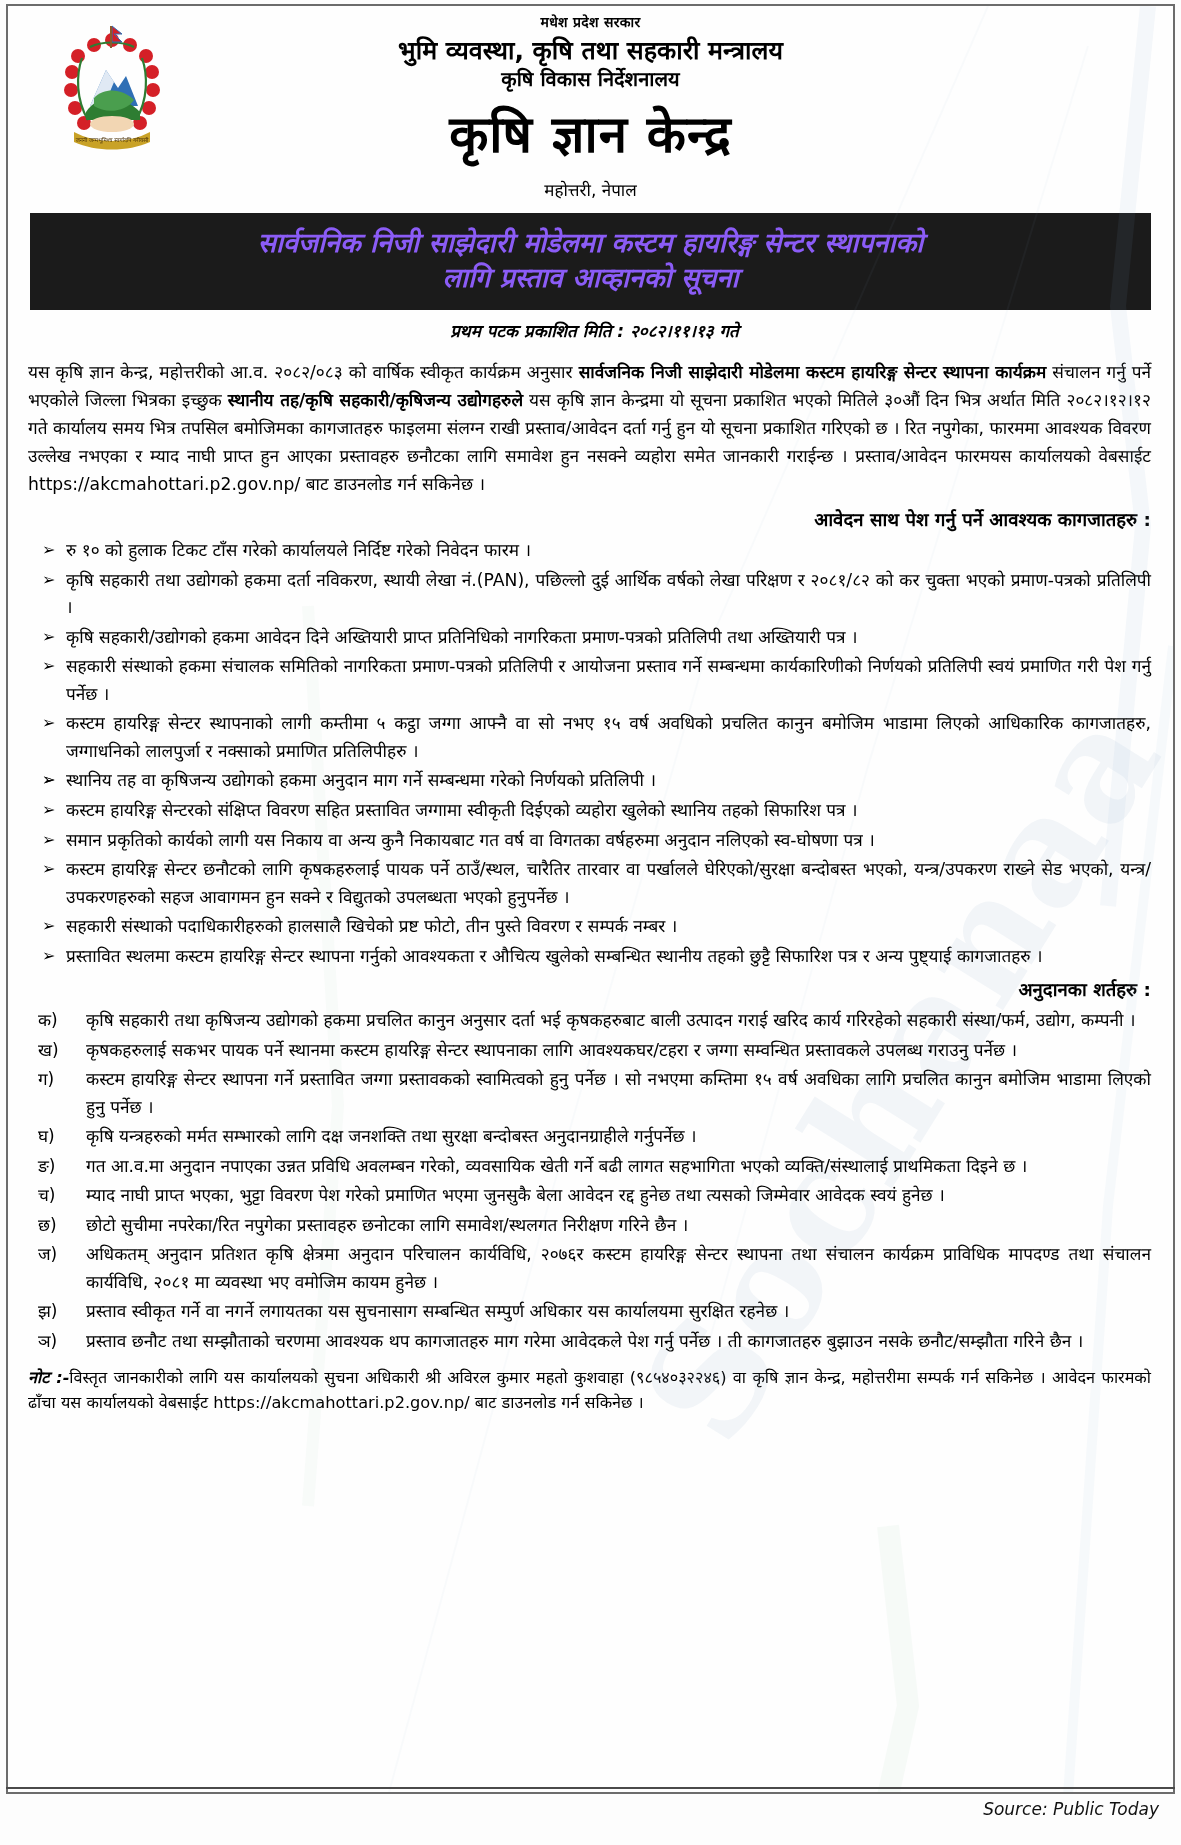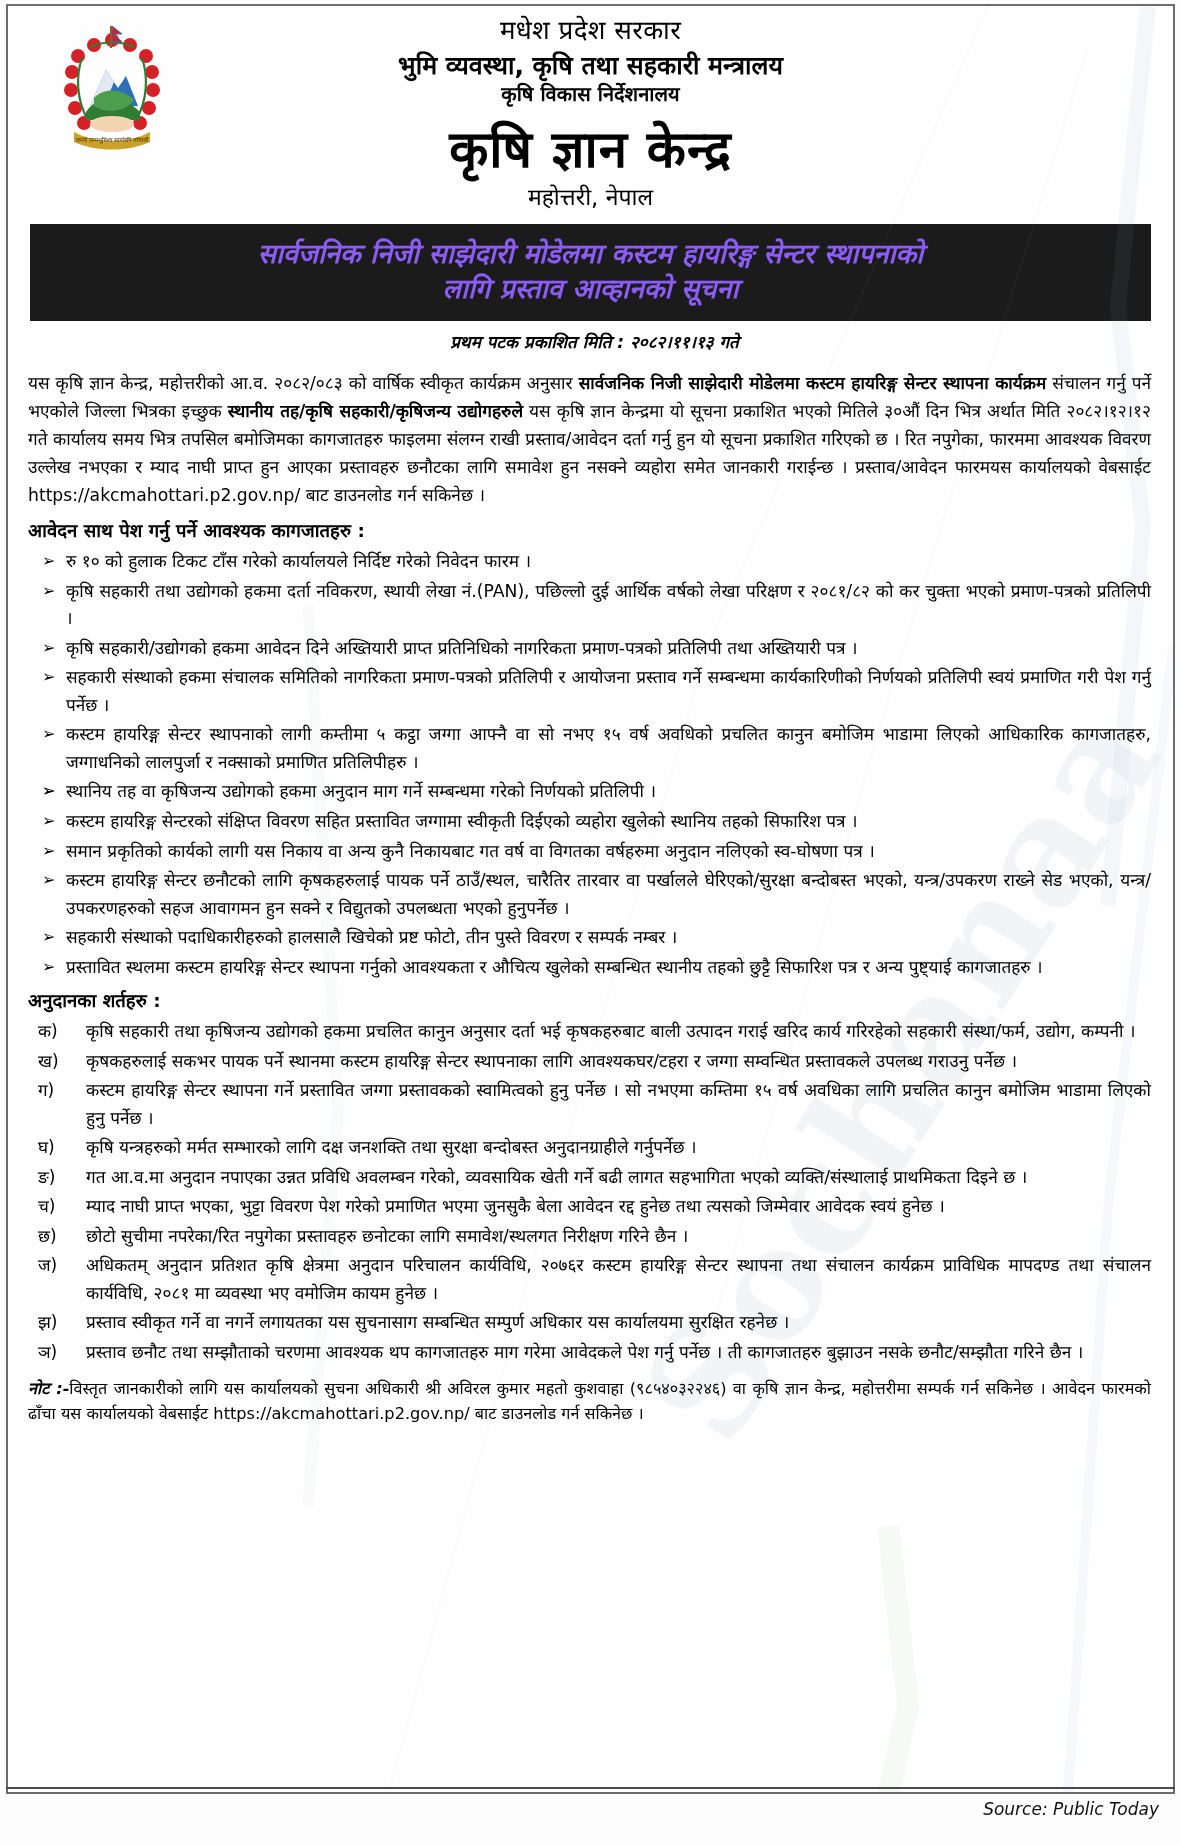--- a/index.html
+++ b/index.html
@@ -53,22 +53,22 @@
     position: relative;
     padding: 8px 0 4px 0;
     text-align: center;
   }
   .emblem {
     position: absolute;
     left: 52px; top: 14px;
     width: 104px; height: 140px;
   }
   .hdr-line1 {
-    font-size: 26px;
-    font-weight: 400;
+    font-size: 14px;
+    font-weight: 700;
     line-height: 1.25;
     letter-spacing: .3px;
   }
   .hdr-line2 {
     font-size: 25px;
     font-weight: 600;
     line-height: 1.3;
     margin-top: 3px;
   }
   .hdr-line3 {
@@ -77,23 +77,23 @@
     line-height: 1.25;
   }
   .hdr-title {
     font-size: 51px;
     font-weight: bold;
     line-height: 1.15;
     margin-top: 14px;
     letter-spacing: 1px;
   }
   .hdr-line4 {
-    font-size: 23px;
+    font-size: 17px;
     font-weight: 500;
-    margin-top: 0;
+    margin-top: 13px;
   }
 
   
   .banner {
     margin: 8px 22px 0 22px;
     background: #1b1b1b;
     color: #8b5cf6;
     text-align: center;
     padding: 12px 18px 14px 18px;
     font-size: 27px;
@@ -121,20 +121,21 @@
     text-align: justify;
     text-justify: inter-word;
     margin-bottom: 7px;
   }
   .intro b { font-weight: bold; }
 
   .sec-head {
     font-size: 18.5px;
     font-weight: bold;
     margin: 5px 0 2px 0;
+    text-align: right;
   }
 
   ul.doclist {
     list-style: none;
     margin: 0 0 4px 0;
     padding: 0;
   }
   ul.doclist > li {
     position: relative;
     padding-left: 38px;

